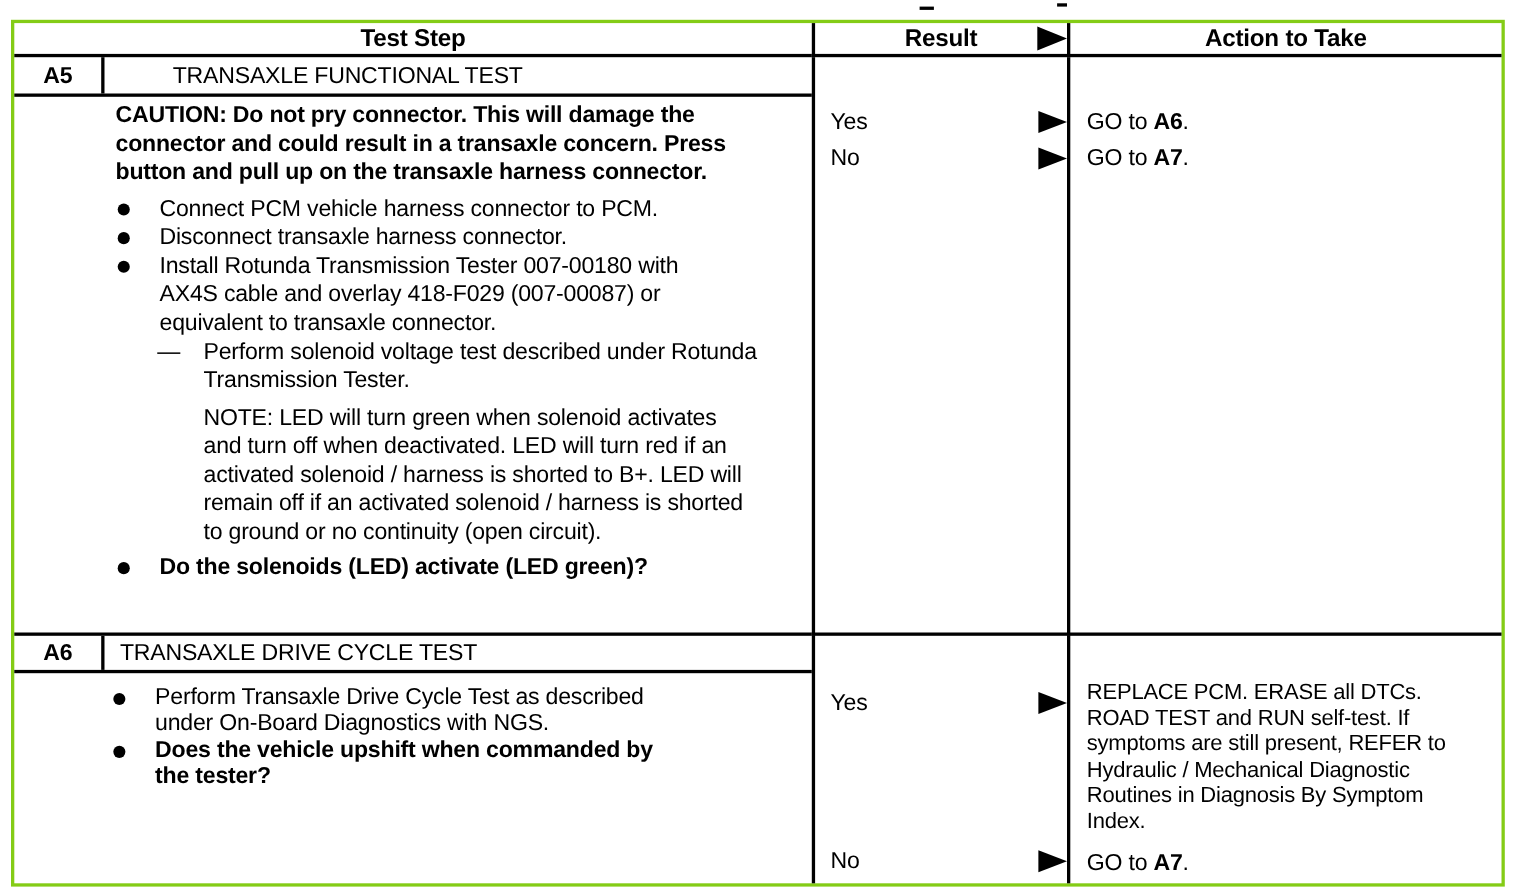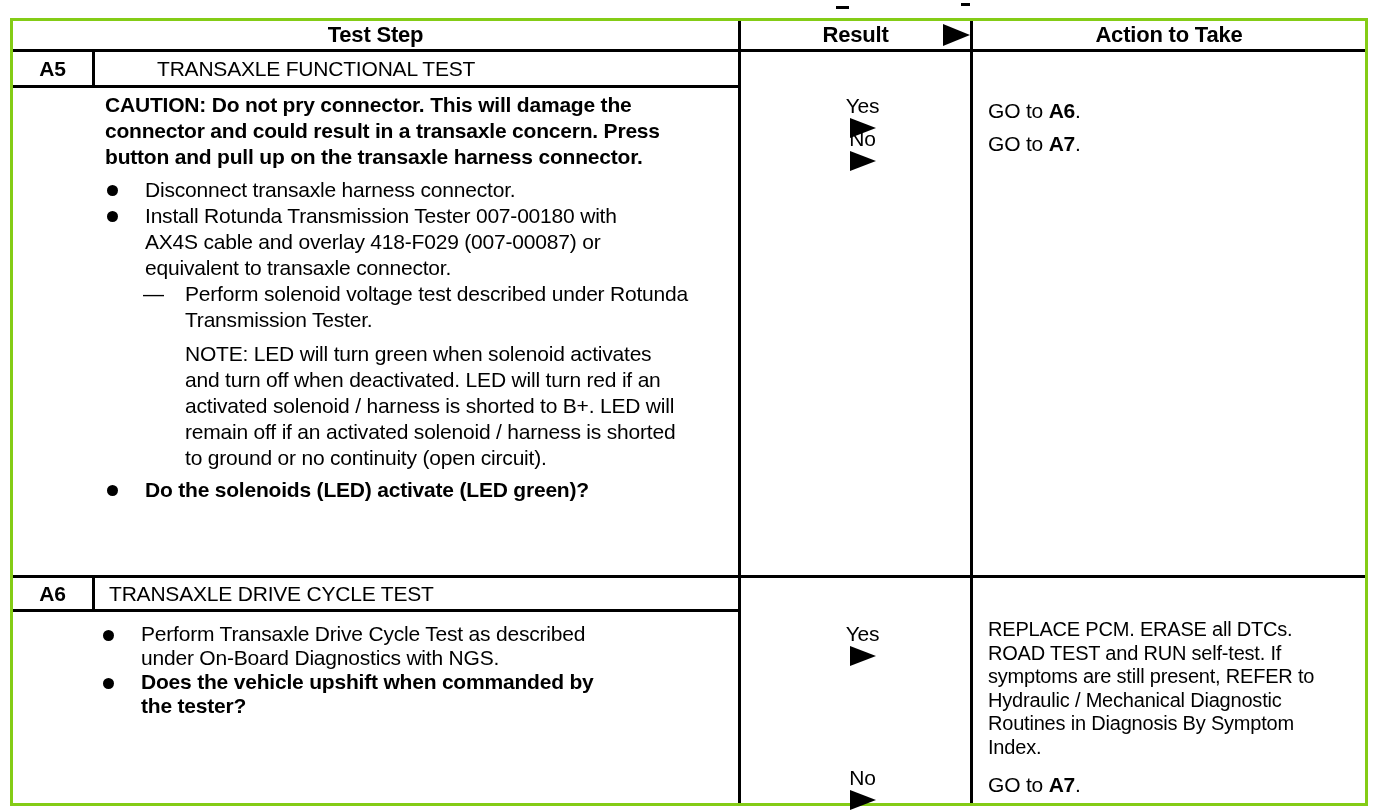--- a/index.html
+++ b/index.html
@@ -54,21 +54,21 @@
   .bold { font-weight:bold; }
   .dash-item { display:flex; padding-left:38px; }
   .dash-glyph { width:42px; flex:none; }
   .dtext { width:505px; }
   .note { margin:8px 0 6px 80px; width:505px; }
 
   
   #r5 { grid-area:r5; padding-top:42px; }
   #r6 { grid-area:r6; padding-top:44px; }
   .result-line { display:flex; justify-content:space-between; align-items:center;
-                 height:33px; padding-left:14px; font-size:21px;flex-direction:column; }
+                 height:33px; padding-left:14px; font-size:21px; }
   .arrow { width:0; height:0; border-top:10px solid transparent;
            border-bottom:10px solid transparent; border-left:26px solid #000; flex:none; }
   .arrow-hdr { position:absolute; right:0; top:3px; width:0; height:0;
                border-top:11px solid transparent; border-bottom:11px solid transparent;
                border-left:27px solid #000; }
   .pin-bottom-r { position:absolute; bottom:4px; left:0; right:0; }
 
   
   #a5 { grid-area:a5; padding-top:42px; }
   #a6 { grid-area:a6; padding-top:40px; }
@@ -97,20 +97,24 @@
   </div>
 
   <div class="cell steprow bb" id="t5">
     <div class="step-label">A5</div>
     <div class="step-title">TRANSAXLE FUNCTIONAL TEST</div>
   </div>
 
   <div class="cell bb" id="b5">
     <div class="caution">CAUTION: Do not pry connector. This will damage the connector and could  result in a transaxle concern. Press button and pull up on the transaxle harness connector.</div>
 
+    <div class="bullet">
+      <span class="dot"></span>
+      <span class="btext">Connect PCM vehicle harness connector to PCM.</span>
+    </div>
     <div class="bullet">
       <span class="dot"></span>
       <span class="btext">Disconnect transaxle harness connector.</span>
     </div>
     <div class="bullet">
       <span class="dot"></span>
       <span class="btext">Install Rotunda Transmission Tester 007-00180 with AX4S cable and overlay 418-F029 (007-00087) or equivalent to transaxle connector.</span>
     </div>
 
     <div class="dash-item">

